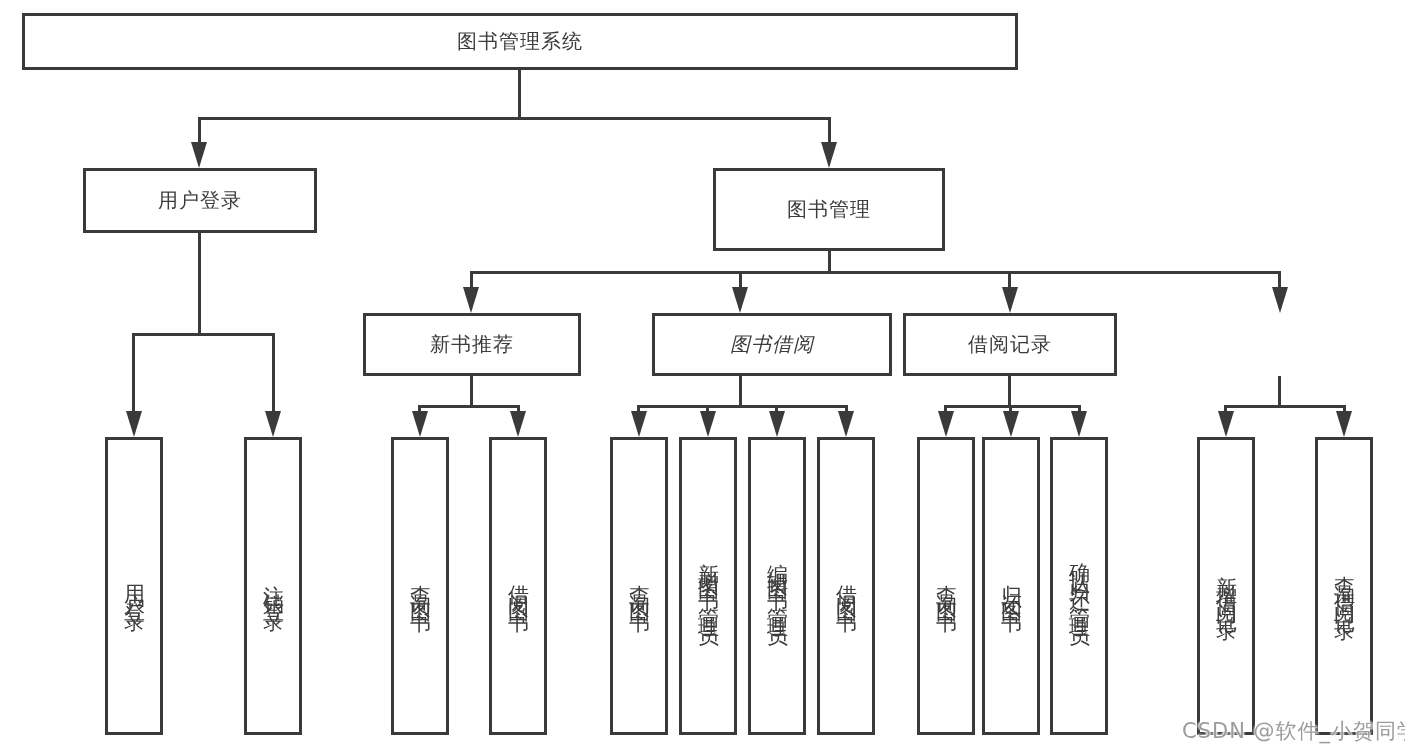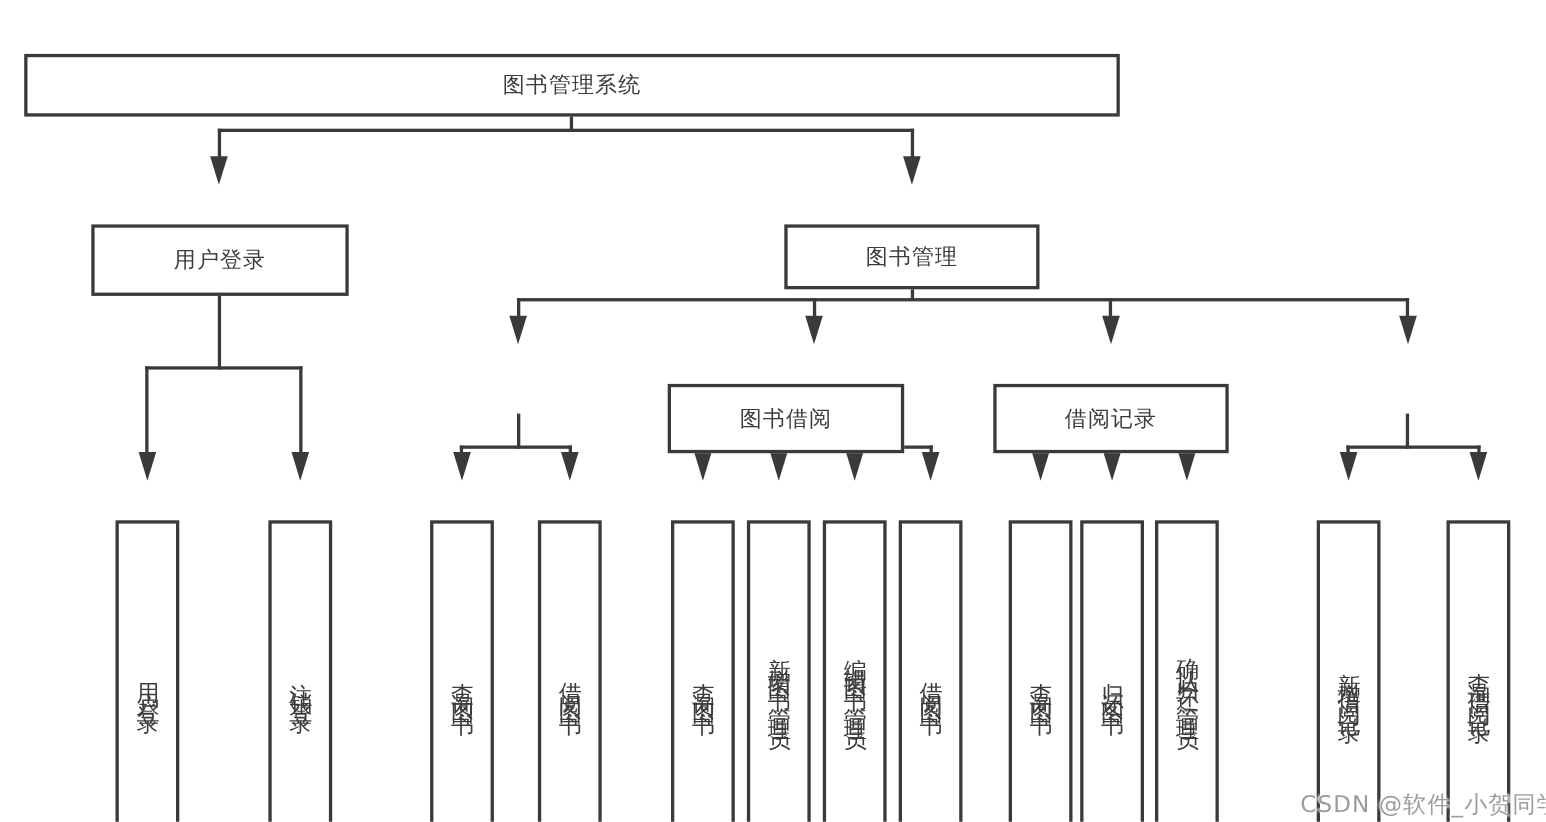--- a/index.html
+++ b/index.html
@@ -14,21 +14,20 @@
 
   .box{
     position:absolute;
     border:3px solid var(--line);
     background:#ffffff;
     display:flex;
     align-items:center;
     justify-content:center;
     color:var(--text);
     z-index:1;
-    margin-top:36px;
   }
   .hbox{font-size:20px;letter-spacing:1px;}
   .vbox{
     writing-mode:vertical-rl;
     text-orientation:mixed;
     font-size:21px;
     letter-spacing:9px;
     line-height:1;
     width:58px;
     top:437px;
@@ -68,41 +67,42 @@
   <div class="box hbox" style="left:22px;top:13px;width:996px;height:57px;">图书管理系统</div>
 
   <div class="v" style="left:518px;top:70px;height:48px;"></div>
   <div class="h" style="left:198px;top:117px;width:633px;"></div>
   <div class="v" style="left:198px;top:117px;height:29px;"></div>
   <div class="v" style="left:828px;top:117px;height:29px;"></div>
   <div class="arrow" style="left:191px;top:142px;"></div>
   <div class="arrow" style="left:821px;top:142px;"></div>
 
   <div class="box hbox" style="left:83px;top:168px;width:234px;height:65px;">用户登录</div>
-  <div class="box hbox" style="left:713px;top:168px;width:232px;height:59px;">图书管理</div>
+  <div class="box hbox" style="left:713px;top:168px;width:232px;height:83px;">图书管理</div>
 
   <div class="v" style="left:198px;top:233px;height:103px;"></div>
   <div class="h" style="left:132px;top:333px;width:143px;"></div>
   <div class="v" style="left:132px;top:333px;height:82px;"></div>
   <div class="v" style="left:272px;top:333px;height:82px;"></div>
   <div class="arrow" style="left:126px;top:411px;"></div>
   <div class="arrow" style="left:265px;top:411px;"></div>
 
   <div class="v" style="left:828px;top:233px;height:40px;"></div>
   <div class="h" style="left:470px;top:271px;width:811px;"></div>
   <div class="v" style="left:470px;top:271px;height:20px;"></div>
   <div class="v" style="left:739px;top:271px;height:20px;"></div>
   <div class="v" style="left:1008px;top:271px;height:20px;"></div>
   <div class="v" style="left:1278px;top:271px;height:20px;"></div>
   <div class="arrow" style="left:463px;top:287px;"></div>
   <div class="arrow" style="left:732px;top:287px;"></div>
   <div class="arrow" style="left:1002px;top:287px;"></div>
   <div class="arrow" style="left:1272px;top:287px;"></div>
 
-  <div class="box hbox" style="left:607px;top:313px;width:215px;height:63px;">图书借阅</div>
+  <div class="box hbox" style="left:363px;top:313px;width:218px;height:63px;">新书推荐</div>
+  <div class="box hbox" style="left:652px;top:313px;width:240px;height:63px;font-style:italic;">图书借阅</div>
   <div class="box hbox" style="left:903px;top:313px;width:214px;height:63px;">借阅记录</div>
 
   <div class="v" style="left:470px;top:376px;height:32px;"></div>
   <div class="h" style="left:418px;top:405px;width:102px;"></div>
   <div class="v" style="left:418px;top:405px;height:10px;"></div>
   <div class="v" style="left:517px;top:405px;height:10px;"></div>
   <div class="arrow" style="left:412px;top:411px;"></div>
   <div class="arrow" style="left:510px;top:411px;"></div>
 
   <div class="v" style="left:739px;top:376px;height:32px;"></div>

